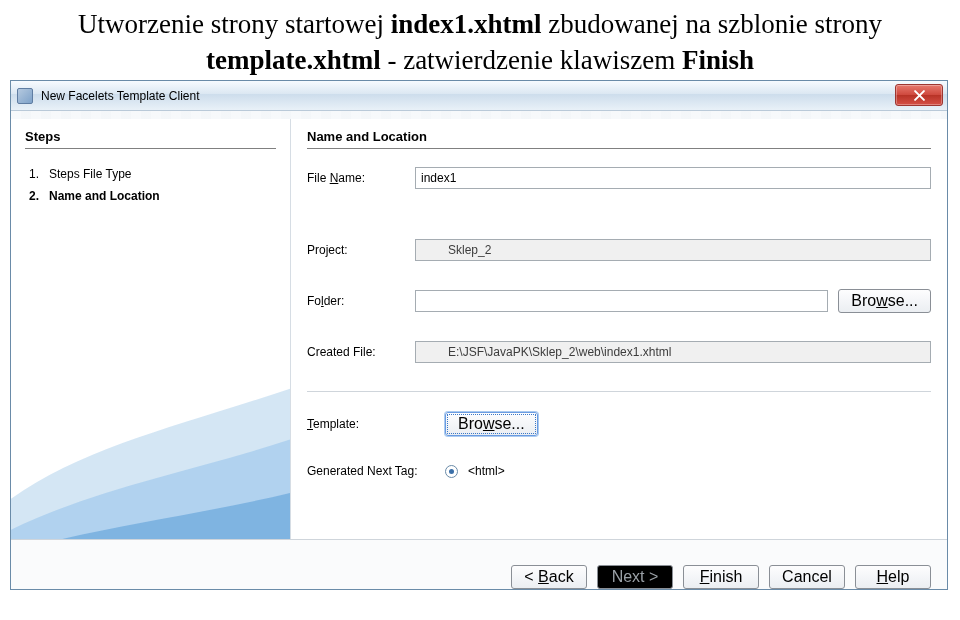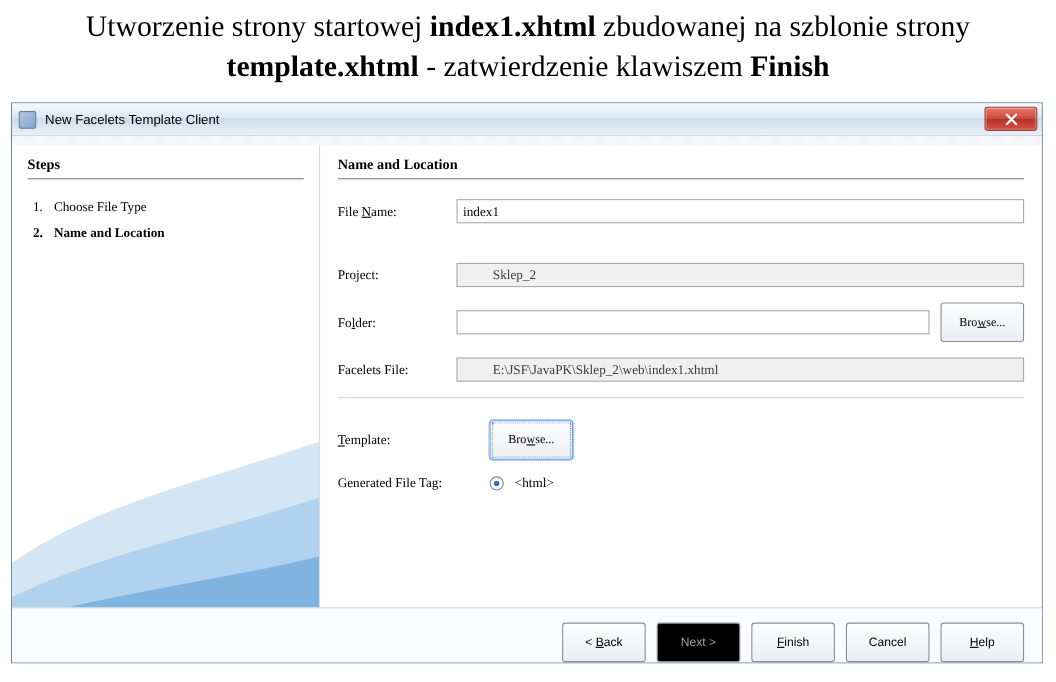--- a/index.html
+++ b/index.html
@@ -16,21 +16,21 @@
       font-family: Liberation Serif, serif;
       font-size: 27px;
       text-align: center;
       padding: 6px 20px 8px;
       line-height: 1.35;
     }
     .caption .b { font-weight: bold; }
     .dialog {
       position: absolute;
       left: 10px;
-      top: 93px;
+      top: 80px;
       width: 938px;
       height: 510px;
       border: 1px solid #6a8ba8;
       background: linear-gradient(#fff, #fcfdfe);
       box-shadow: 0 0 0 1px #dfe6ec inset;
     }
     .titlebar {
       height: 30px;
       background: linear-gradient(#f7fbff, #dbe7f2 45%, #cdddec 46%, #e9f1f8);
       border-bottom: 1px solid #b9c9d8;
@@ -71,21 +71,20 @@
     .top-strip {
       height: 8px;
       background: repeating-linear-gradient(90deg, #e8eef4 0 10px, #dfe7ee 10px 20px);
       opacity:0.35;
     }
     .content {
       flex:1;
       display:flex;
       position:relative;
       overflow:hidden;
-      font-family:Liberation Serif, serif;
     }
     .left-pane {
       width: 280px;
       border-right: 1px solid #d6dde4;
       padding: 10px 14px;
       position:relative;
       background:#fff;
       overflow:hidden;
     }
     .swoosh {
@@ -113,42 +112,42 @@
       font-weight:bold;
       font-size:13px;
       padding-bottom:4px;
       border-bottom:1px solid #808080;
       margin-bottom:18px;
     }
     .form-row {
       display:flex;
       align-items:center;
       gap:10px;
-      margin-bottom:14px;
+      margin-bottom:28px;
     }
     .form-label { width:98px; }
     .form-label.wider { width:128px; }
     .text-input {
       flex:1;
       height:22px;
       border:1px solid #a5acb2;
       background:#fff;
       padding: 2px 5px;
       font-family:inherit;
       font-size:12px;
     }
     .text-input.readonly { background:#f0f0f0; color:#3c3c3c;padding-left:32px; }
     .btn {
-      height:36px;
+      height:24px;
       padding: 0 12px;
       border:1px solid #8a8f96;
       background: linear-gradient(#fdfdfe,#ebeef2);
       border-radius:3px;
       font-family:inherit;
-      font-size:11px;
+      font-size:16px;
       cursor:pointer;
       min-width:76px;
     }
     .btn.focus-ring { outline:1px dotted #3a78c8; outline-offset:-3px; border-color:#6a9be0; box-shadow:0 0 0 1px #accbf0; }
     .btn.disabled { color:#9aa0a6; background:#000000; cursor:default; }
     .spacer-line {
       border:none;
       border-top:1px solid #cfd5db;
       margin: 14px 0 20px;
     }
@@ -187,21 +186,21 @@
   </div>
 
   <div class="body-wrap">
     <div class="top-strip"></div>
     <div class="content">
 
       <div class="left-pane">
         <div class="steps-title">Steps</div>
         <div class="step-row">
           <span class="step-num">1.</span>
-          <span class="step-label">Choose File Type</span>
+          <span class="step-label">Steps File Type</span>
         </div>
         <div class="step-row">
           <span class="step-num" style="font-weight:bold">2.</span>
           <span class="step-label current">Name and Location</span>
         </div>
         <div class="swoosh">
           <svg viewBox="0 0 420 260">
             <path d="M-20 260 C 80 120, 220 120, 420 40 L 420 260 Z" fill="#cfe3f3" opacity="0.9"></path>
             <path d="M-20 260 C 110 160, 260 160, 420 90 L 420 260 Z" fill="#a7cdee" opacity="0.8"></path>
             <path d="M-20 260 C 130 200, 280 200, 420 150 L 420 260 Z" fill="#6aa6db" opacity="0.7"></path>
@@ -225,33 +224,33 @@
           <input class="text-input readonly" readonly="" value="Sklep_2" style="">
         </div>
 
         <div class="form-row">
           <span class="form-label">Fo<span class="u">l</span>der:</span>
           <input class="text-input" value="" style="">
           <button class="btn">Bro<span class="u">w</span>se...</button>
         </div>
 
         <div class="form-row">
-          <span class="form-label">Facelets File:</span>
+          <span class="form-label">Created File:</span>
           <input class="text-input readonly" readonly="" value="E:\JSF\JavaPK\Sklep_2\web\index1.xhtml" style="">
         </div>
 
         <hr class="spacer-line">
 
         <div class="form-row">
           <span class="form-label wider"><span class="u">T</span>emplate:</span>
           <button class="btn focus-ring">Bro<span class="u">w</span>se...</button>
         </div>
 
         <div class="form-row first" style="margin-bottom:4px;">
-          <span class="form-label wider">Generated File Tag:</span>
+          <span class="form-label wider">Generated Next Tag:</span>
           <span class="radio checked"></span>
           <span>&lt;html&gt;</span>
         </div>
 
       </div>
     </div>
 
     <div class="buttons-bar">
       <button class="btn">&lt; <span class="u">B</span>ack</button>
       <button class="btn disabled">Next &gt;</button>

